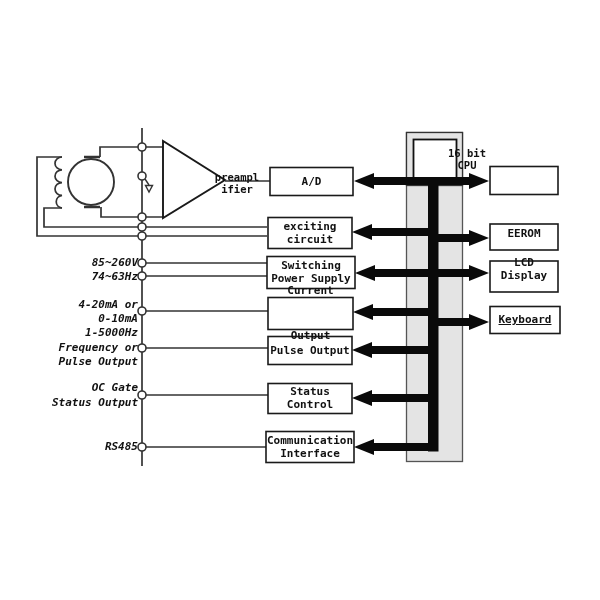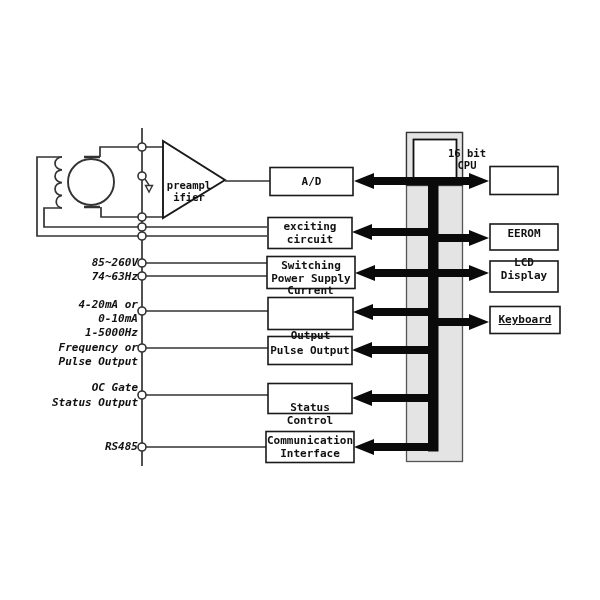--- a/index.html
+++ b/index.html
@@ -119,21 +119,21 @@
     <line x1="372" y1="447" x2="437" y2="447"></line>
     <polygon points="354,447 374,439 374,455" stroke="none"></polygon>
   </g>
 </svg>
 
 <div class="box-label small" style="left:413px;top:139px;width:44px;height:40px;margin-left:32px;">
   <span>16 bit</span>
   <span>CPU</span>
 </div>
 
-<div class="box-label small" style="left:164px;top:172px;width:50px;height:38px;">
+<div class="box-label small" style="left:164px;top:164px;width:50px;height:38px;padding-left:48px;">
   <span>preampl</span>
   <span>ifier</span>
 </div>
 
 <div class="box-label" style="left:270px;top:167px;width:83px;height:28px;">
   <span>A/D</span>
 </div>
 
 <div class="box-label" style="left:268px;top:217px;width:84px;height:31px;">
   <span>exciting</span>
@@ -147,21 +147,21 @@
 
 <div class="box-label" style="left:268px;top:297px;width:85px;height:32px;gap:32px;">
   <span>Current</span>
   <span>Output</span>
 </div>
 
 <div class="box-label" style="left:268px;top:336px;width:84px;height:28px;">
   <span>Pulse Output</span>
 </div>
 
-<div class="box-label" style="left:268px;top:383px;width:84px;height:30px;margin-top:16px;">
+<div class="box-label" style="left:268px;top:383px;width:84px;height:30px;">
   <span>Status</span>
   <span>Control</span>
 </div>
 
 <div class="box-label" style="left:266px;top:431px;width:88px;height:31px;">
   <span>Communication</span>
   <span>Interface</span>
 </div>
 
 

